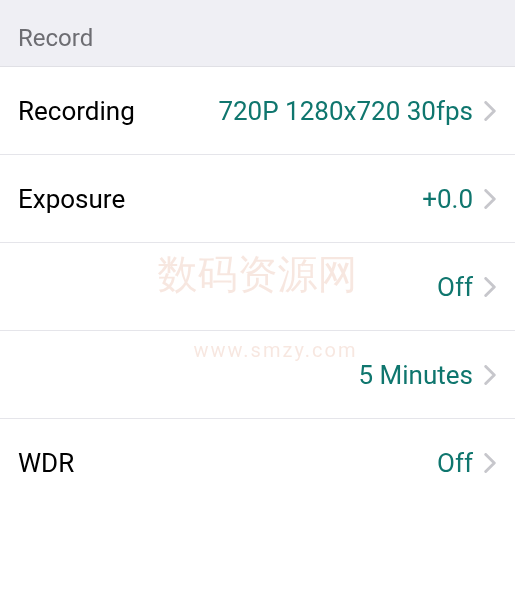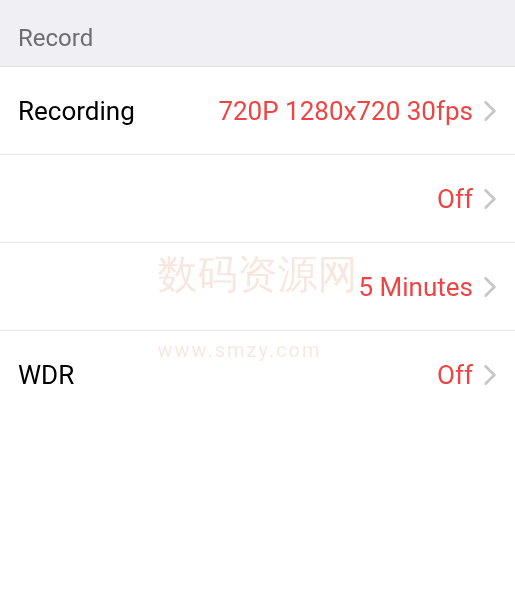--- a/index.html
+++ b/index.html
@@ -38,21 +38,21 @@
       border-bottom: none;
     }
     .row-label {
       font-size: 26px;
       color: #000000;
       font-weight: 400;
       flex-shrink: 0;
     }
     .row-value {
       font-size: 26px;
-      color: #ef4444;
+      color: #0f766e;
       font-weight: 400;
       margin-left: auto;
       margin-right: 10px;
       text-align: right;
       white-space: nowrap;
     }
     .chevron {
       flex-shrink: 0;
       width: 14px;
       height: 24px;
@@ -67,21 +67,21 @@
     .watermark {
       position: absolute;
       top: 50%;
       left: 50%;
       transform: translate(-50%, -50%);
       pointer-events: none;
       opacity: 0.12;
       font-size: 40px;
       color: #c2410c;
       white-space: nowrap;
-      text-align: left;
+      text-align: right;
       line-height: 1.2;
     }
     .watermark-sub {
       font-size: 20px;
       letter-spacing: 2px;
       margin-top: 39px;
     }
   </style>
 </head>
 <body>
@@ -95,20 +95,29 @@
   <div class="row">
     <span class="row-label">Recording</span>
     <span class="row-value">720P 1280x720 30fps</span>
     <span class="chevron">
       <svg viewBox="0 0 8 14" fill="none">
           <path d="M1 1l6 6-6 6" stroke="#c7c7cc" stroke-width="2" stroke-linecap="round" stroke-linejoin="round"></path>
         </svg>
     </span>
   </div>
 
+  <div class="row">
+    <span class="row-label">Exposure</span>
+    <span class="row-value">+0.0</span>
+    <span class="chevron">
+      <svg viewBox="0 0 8 14" fill="none">
+          <path d="M1 1l6 6-6 6" stroke="#c7c7cc" stroke-width="2" stroke-linecap="round" stroke-linejoin="round"></path>
+        </svg>
+    </span>
+  </div>
 
   <div class="row">
     <span class="row-value">Off</span>
     <span class="chevron">
       <svg viewBox="0 0 8 14" fill="none">
           <path d="M1 1l6 6-6 6" stroke="#c7c7cc" stroke-width="2" stroke-linecap="round" stroke-linejoin="round"></path>
         </svg>
     </span>
   </div>
 

